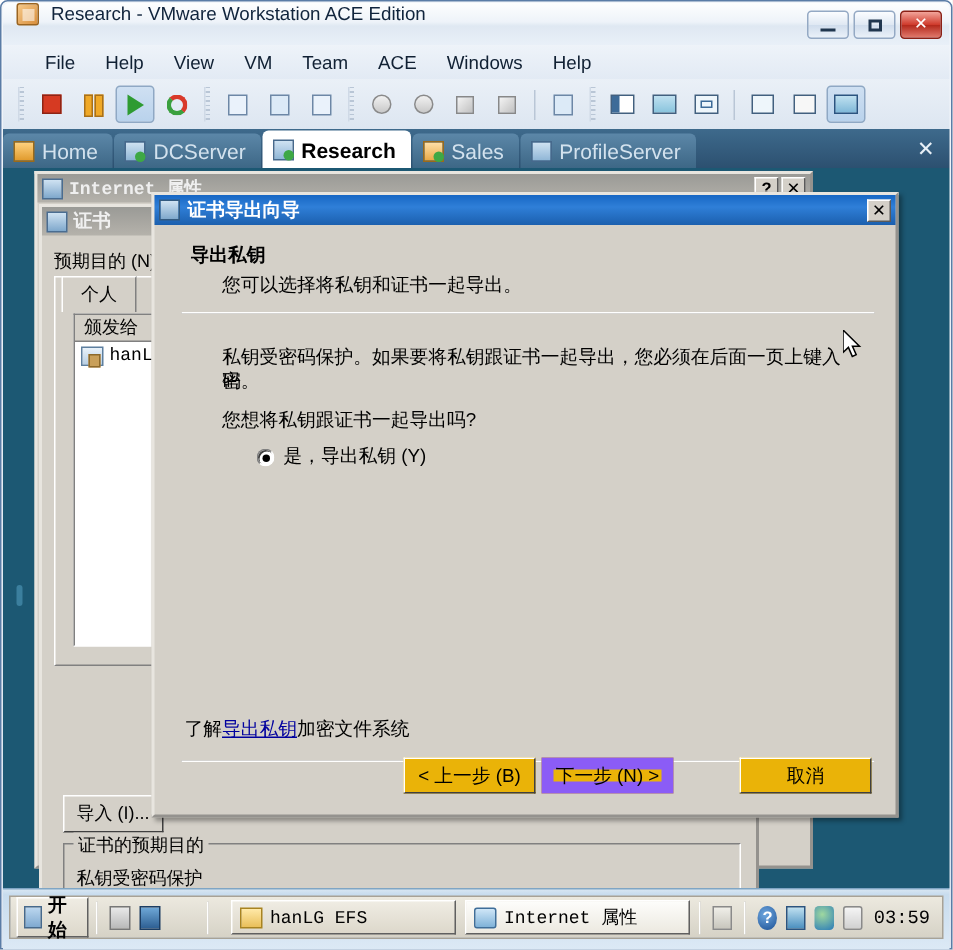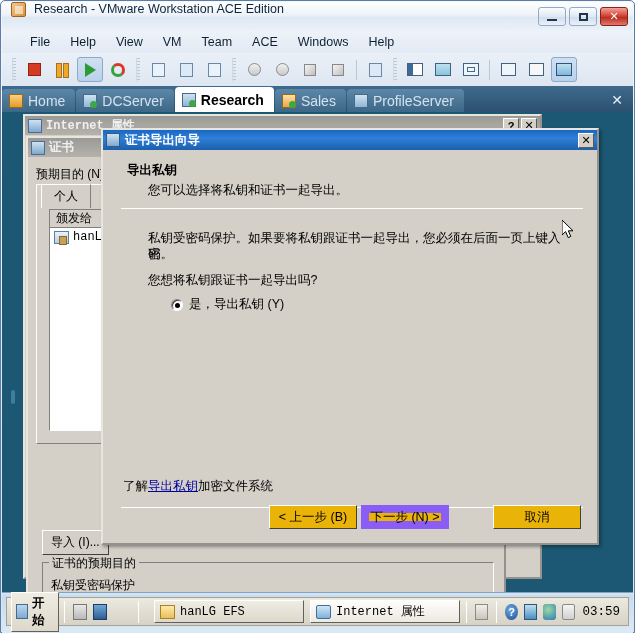--- a/index.html
+++ b/index.html
@@ -365,21 +365,21 @@
     background: linear-gradient(to bottom, #d8e6f2 0%, #c8dcee 8%, #dce9f5 100%);
     border-top: 1px solid #7fa5c4;
   }
   #tb-inner {
     position:absolute; left:4px; top:4px; width:623px; height:29px;
     background: linear-gradient(to bottom, #ece9df, #d6d2c6);
     border:1px solid #a8a296;
     display:flex; align-items:center;
   }
   .start-btn {
-    margin-left:4px; height:40px; display:flex; align-items:center;
+    margin-left:4px; height:27px; display:flex; align-items:center;
     padding:0 8px 0 4px;
     background:linear-gradient(to bottom,#efece3,#ddd8cb);
     border:1px solid #fff; border-right-color:#606060; border-bottom-color:#606060;
     font-size:12.5px; font-weight:bold;
   }
   .start-btn .sico {
     width:16px;height:15px;margin-right:4px;
     background:linear-gradient(#bcd7ef,#7fa9d0); border:1px solid #46698c;
   }
   .tb-sep { width:1px;height:22px;background:#9a968c;margin:0 5px;border-right:1px solid #fff;}

